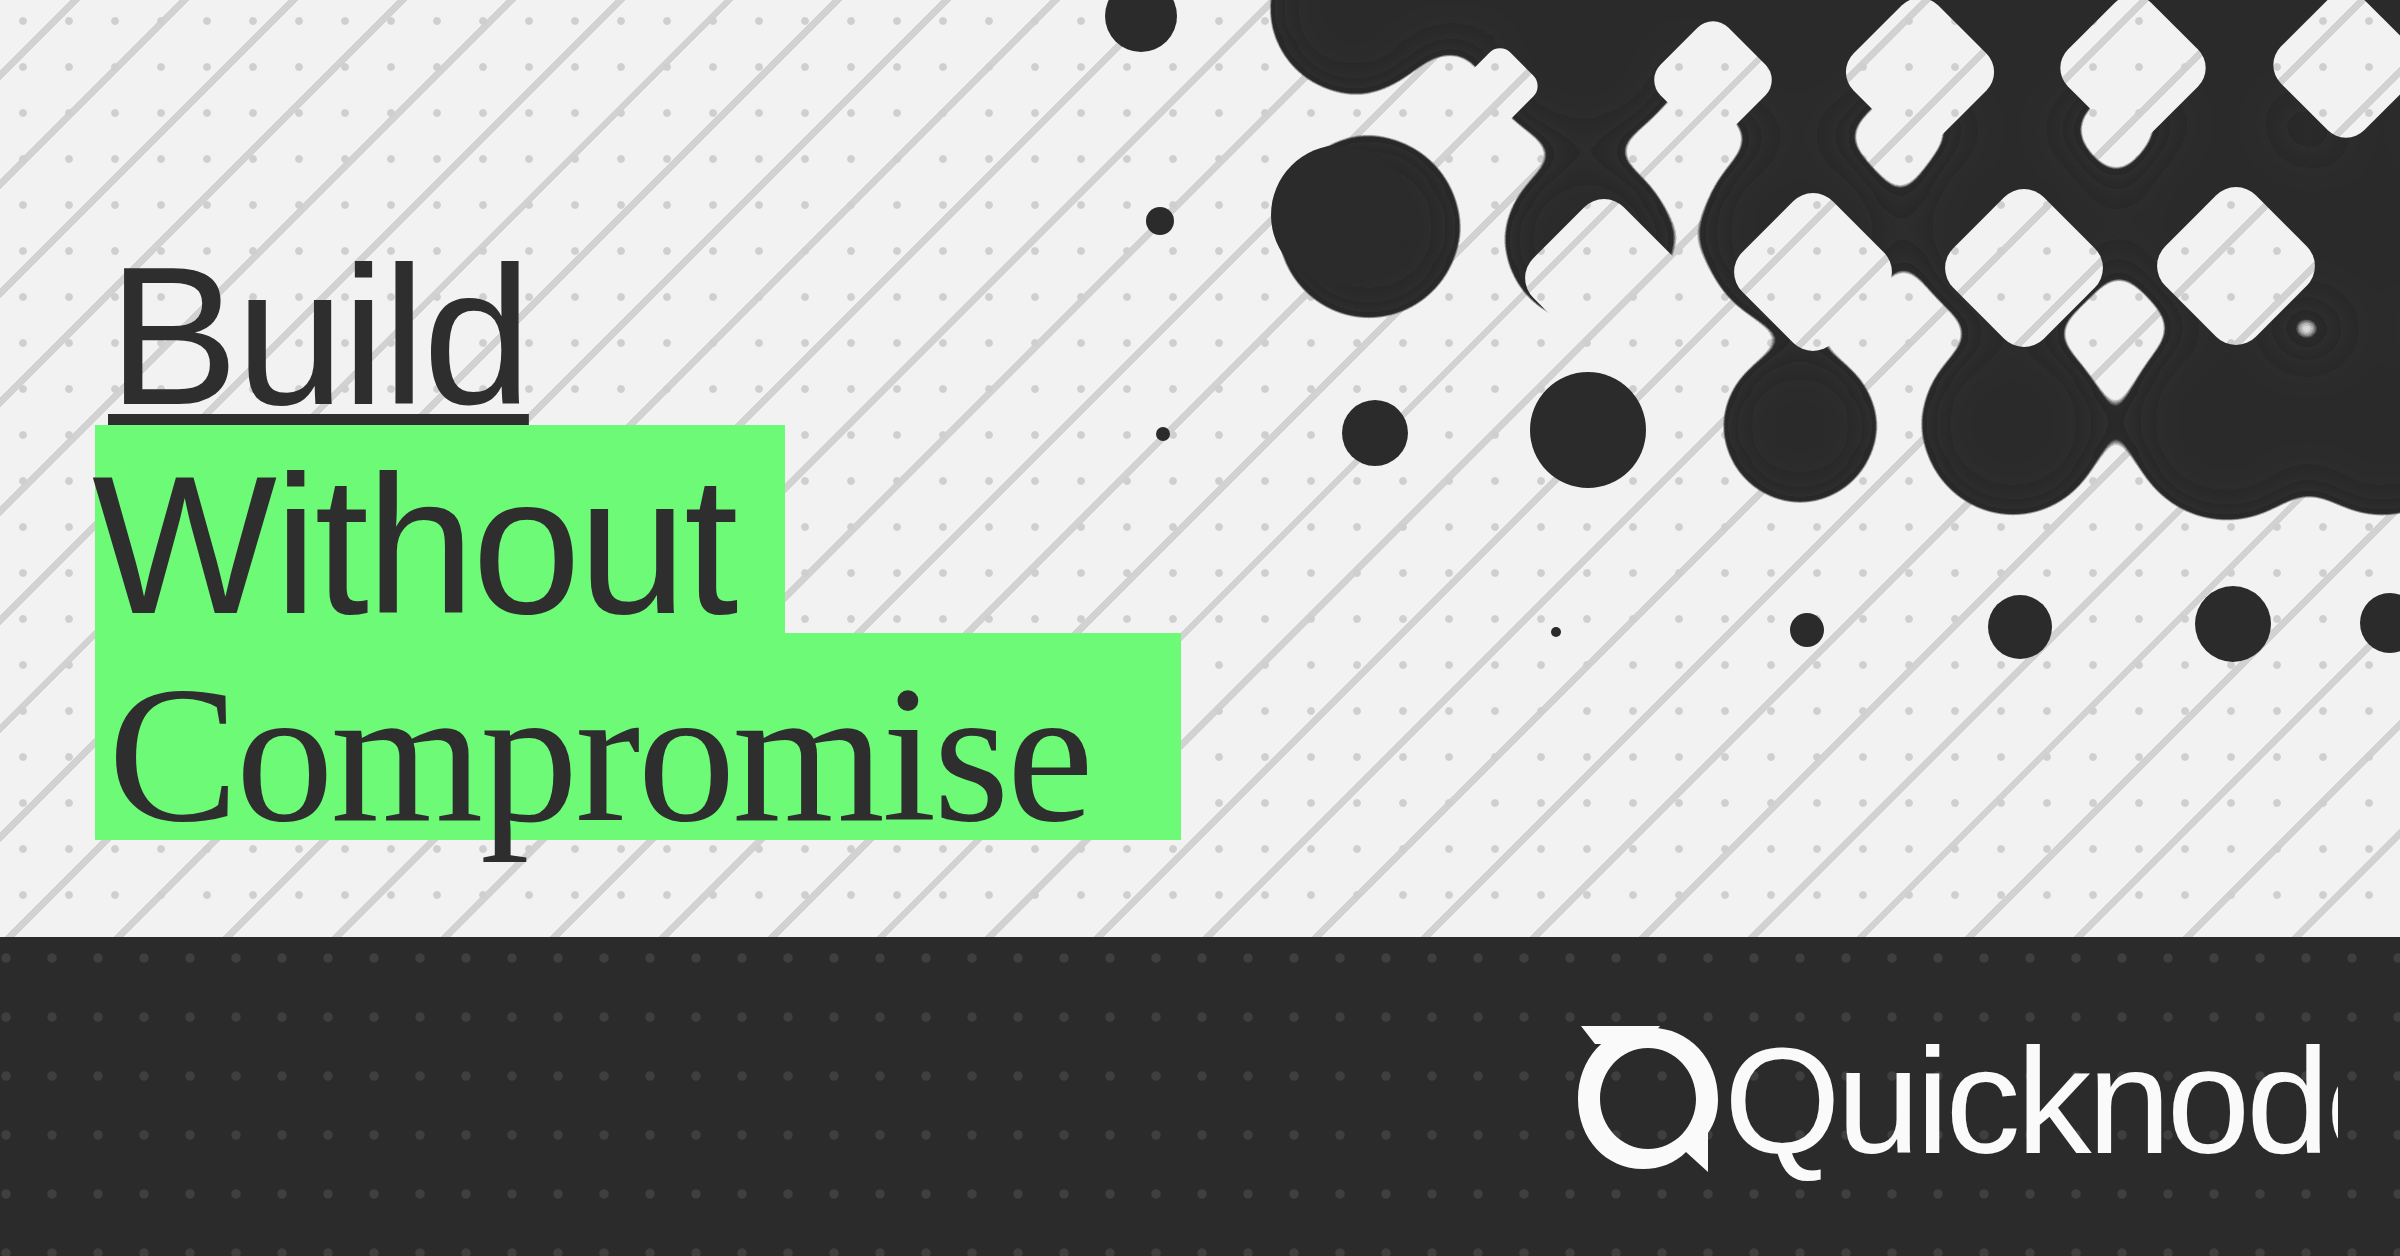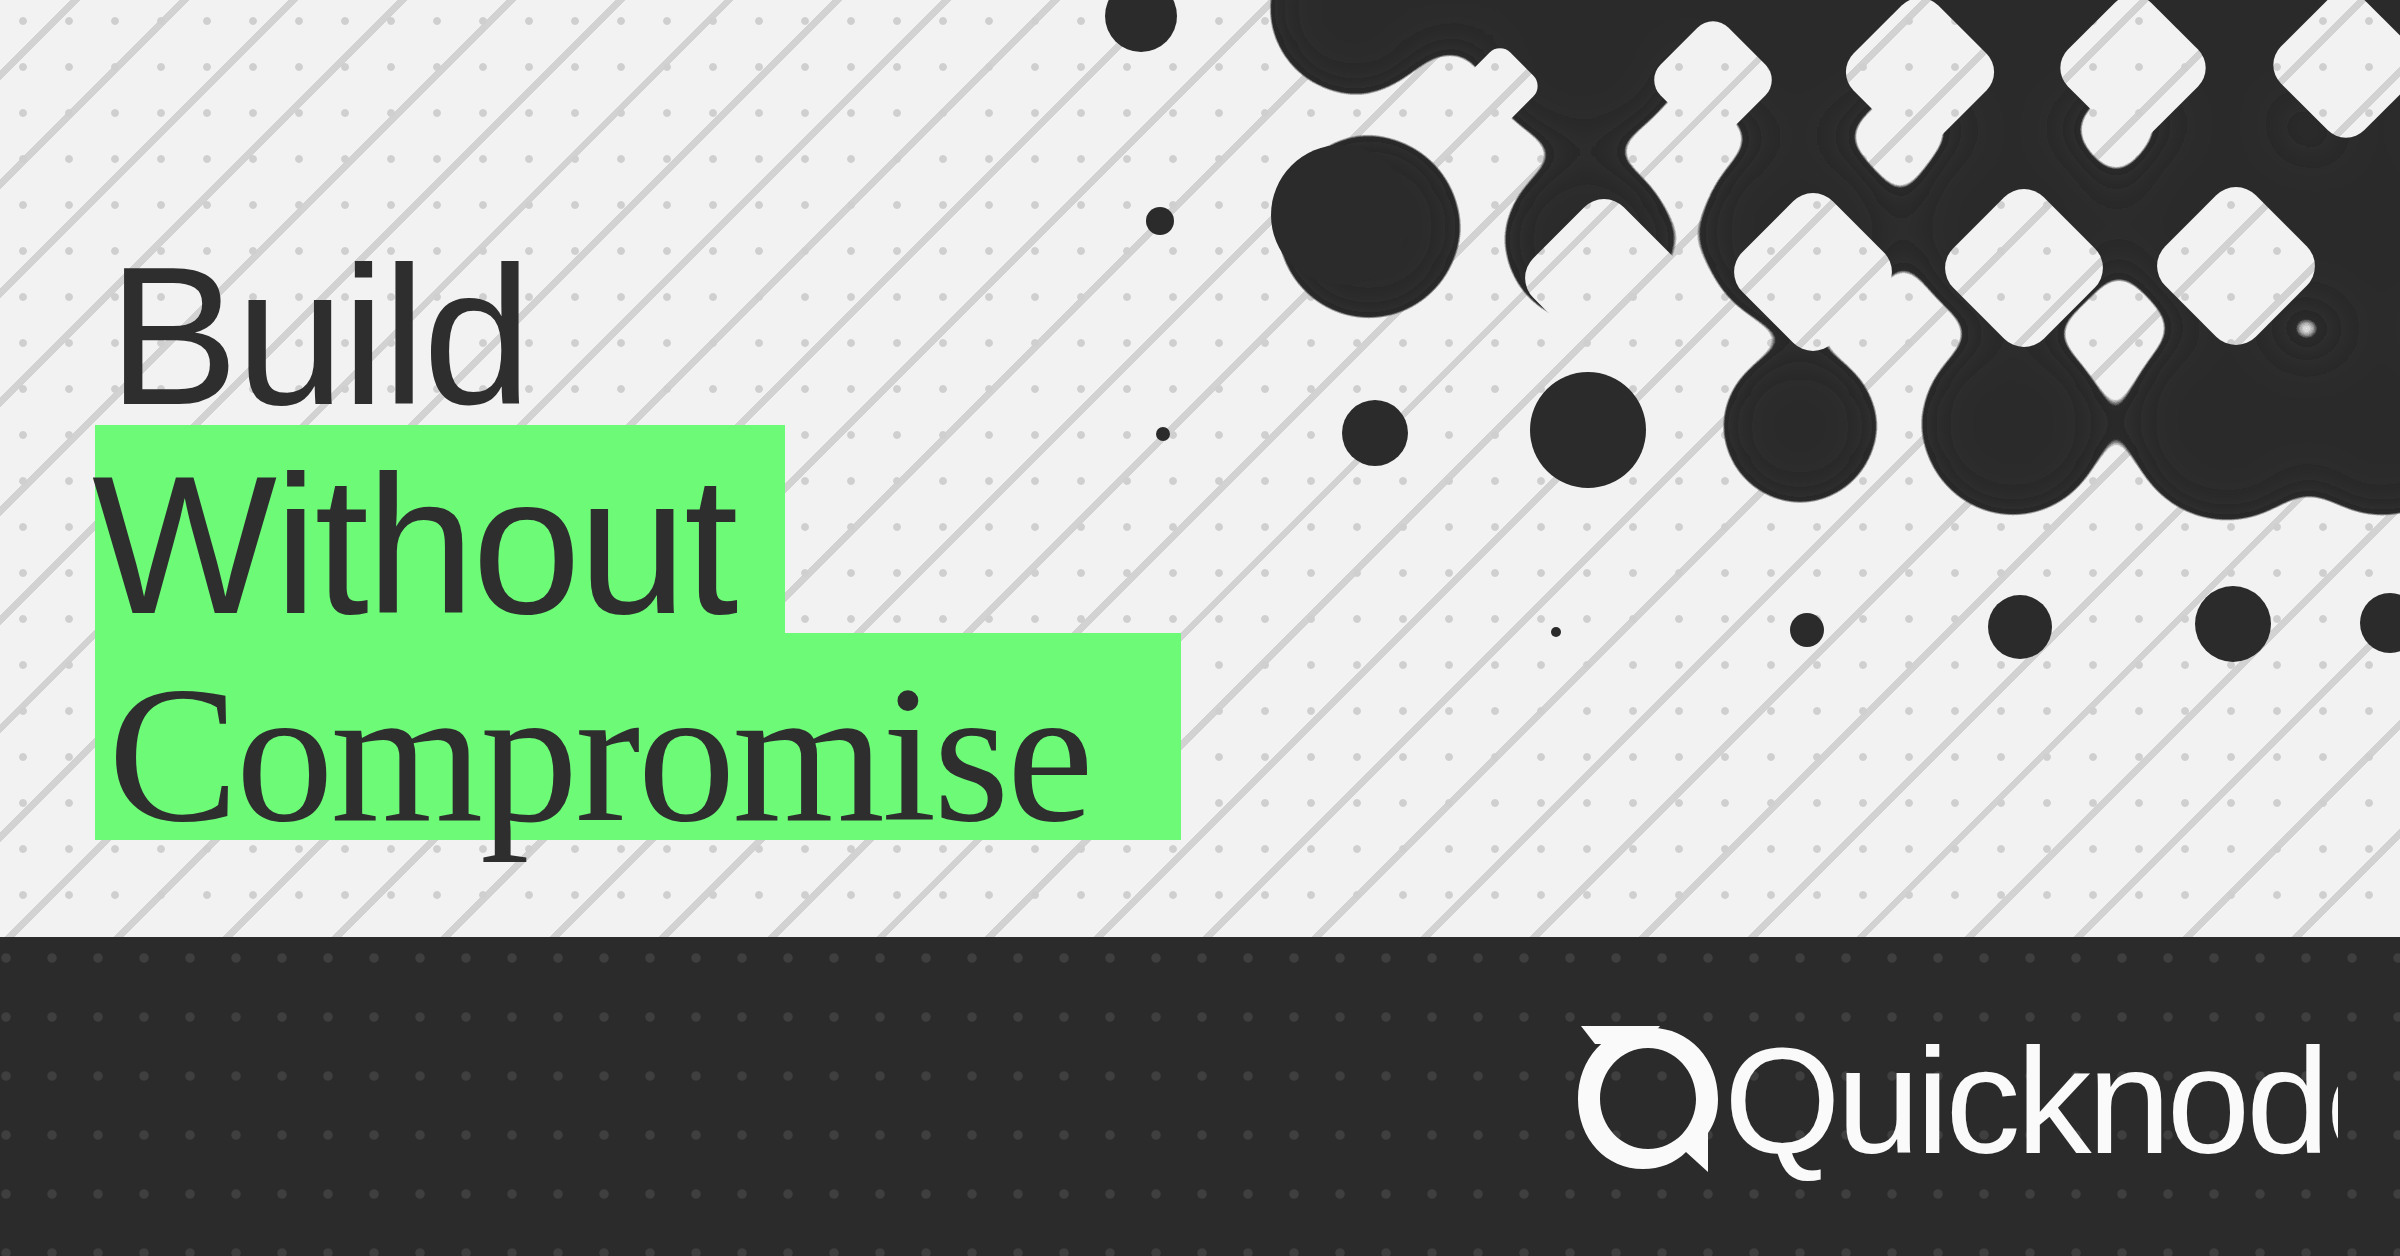--- a/index.html
+++ b/index.html
@@ -72,21 +72,21 @@
     font-weight: 300;
     font-size: 196px;
     line-height: 1;
     letter-spacing: -3px;
     color: #2E2E2E;
   }
   .hl-box {
     position: absolute;
     background: #6CFA77;
   }
-  .hl-line-1 { left: 108px; top: 239px; }
+  .hl-line-1 { left: 108px; top: 239px; text-decoration: underline; }
   .hl-box-2  { left: 95px;  top: 425px;  width: 690px;  height: 208px; }
   .hl-line-2 { left: 92px; top: 448px; }
   .hl-box-3  { left: 95px;  top: 633px;  width: 1086px; height: 207px; }
   .hl-line-3 { left: 108px; top: 656px; font-family: Liberation Serif, serif; }
 
   
   .footer {
     position: absolute;
     left: 0;
     top: 937px;

